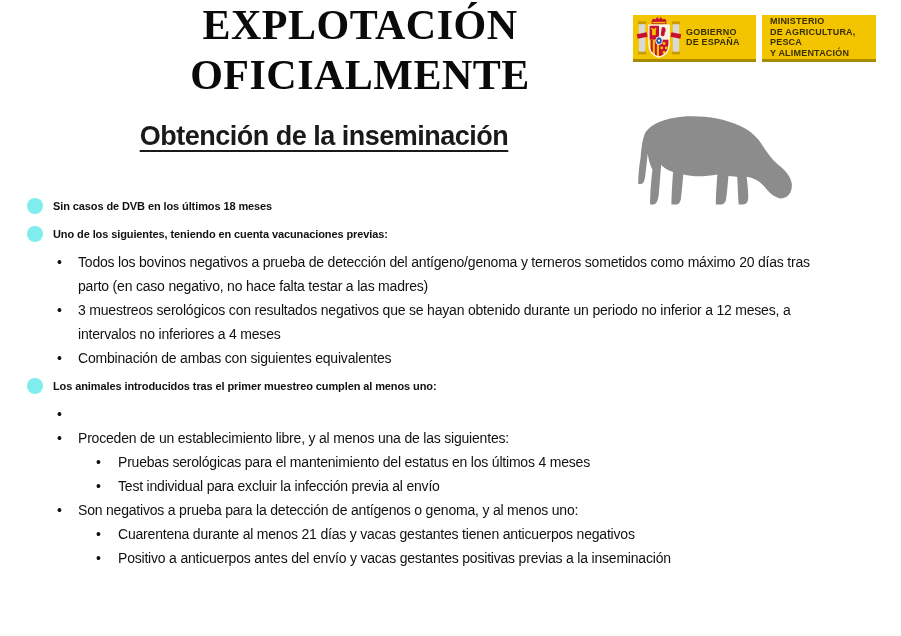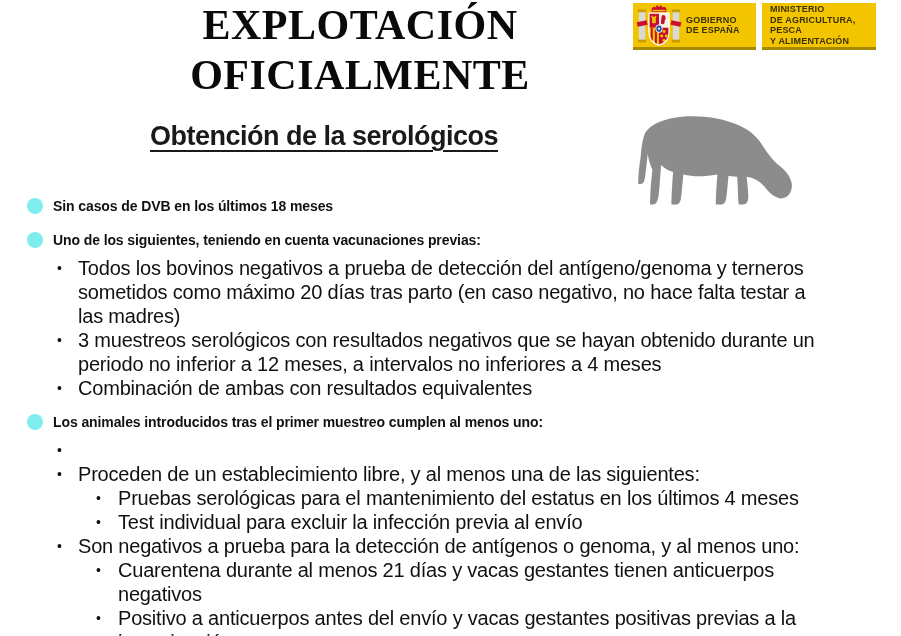--- a/index.html
+++ b/index.html
@@ -14,21 +14,21 @@
     font-family:"Liberation Serif","DejaVu Serif",serif;
     font-weight:bold; font-size:42px; line-height:50px; color:#0a0a0a;
     letter-spacing:0.5px;
     padding-left:36px;
   }
 
   
   .govlogo { position:absolute; left:633px; top:3px; display:flex; }
   .govlogo .block {
     background:#F2C500; height:44px; border-bottom:3px solid #A68A00;
-    display:flex; align-items:center;
+    display:flex; align-items:center;margin-top:12px;
   }
   .govlogo .block.left  { width:123px; }
   .govlogo .block.right { width:114px; }
   .govlogo .divider { width:6px; background:#ffffff; }
   .arms { margin-left:3px; flex:0 0 auto; }
   .gobtxt, .mintxt {
     font-size:9px; font-weight:bold; color:#3a3000; line-height:10.5px;
     letter-spacing:0.2px;
   }
   .gobtxt { margin-left:4px; }
@@ -41,24 +41,24 @@
     text-decoration:underline; text-underline-offset:5px;
     text-decoration-thickness:2px; letter-spacing:-0.5px;
   }
 
   
   .cow { position:absolute; left:620px; top:104px; }
 
   
   .content { position:absolute; left:0; top:194px; width:828px; }
   .li { display:flex; align-items:flex-start; }
-  .txt { font-size:20px; line-height:24px; letter-spacing:-0.2px; color:#111; }
-  .l1 { padding-left:27px; margin-top:10px; margin-bottom:4px; }
+  .txt { font-size:14px; line-height:24px; letter-spacing:-0.2px; color:#111; }
+  .l1 { padding-left:27px; margin-top:4px; margin-bottom:4px; }
   .l1:first-child { margin-top:0; }
-  .l1 .txt { font-weight:bold; font-size:14px; letter-spacing:-0.1px; }
+  .l1 .txt { font-weight:bold; font-size:11px; letter-spacing:-0.1px; }
   .l1 .marker { flex:0 0 26px; }
   .dot {
     display:block; width:16px; height:16px; border-radius:50%;
     background:#7FEDED; margin-top:4px;
   }
   .l2 { padding-left:57px; }
   .l2 .marker { flex:0 0 21px; }
   .l3 { padding-left:96px; }
   .l3 .marker { flex:0 0 22px; }
   .marker.b { font-size:14px; line-height:24px; color:#111; }
@@ -122,21 +122,21 @@
     <div class="divider"></div>
     <div class="block right">
       <div class="mintxt">
         <div>MINISTERIO</div>
         <div>DE AGRICULTURA, PESCA</div>
         <div>Y ALIMENTACIÓN</div>
       </div>
     </div>
   </div>
 
-  <div class="subtitle">Obtención de la serológicos</div>
+  <div class="subtitle">Obtención de la inseminación</div>
 
   <svg class="cow" width="190" height="106" viewBox="0 0 240 130">
     <path fill="#8C8C8C" d="M32,34
       C40,22 58,16 78,14 C104,12 130,16 150,25 C164,31 174,40 181,52
       C187,61 192,68 199,74 C208,81 216,89 217,99 C218,110 211,119 201,117
       C193,115 187,108 182,102 C176,95 168,91 160,90
       C161,99 162,108 162,115 C162,122 160,125 155,125 L150,125
       C149,116 149,103 148,90 L137,89
       C136,101 135,112 134,118 C133,123 131,125 127,125 L121,125
       C121,114 122,100 123,87 C107,90 92,90 80,87
@@ -169,21 +169,21 @@
       <div class="txt">Todos los bovinos negativos a prueba de detección del antígeno/genoma y terneros sometidos como máximo 20 días tras parto (en caso negativo, no hace falta testar a las madres)</div>
     </div>
 
     <div class="li l2">
       <span class="marker b">•</span>
       <div class="txt">3 muestreos serológicos con resultados negativos que se hayan obtenido durante un periodo no inferior a 12 meses, a intervalos no inferiores a 4 meses</div>
     </div>
 
     <div class="li l2">
       <span class="marker b">•</span>
-      <div class="txt">Combinación de ambas con resultados equivalentes</div>
+      <div class="txt">Combinación de ambas con siguientes equivalentes</div>
     </div>
 
     <div class="li l1">
       <span class="marker">
           <span class="dot"></span>
         </span>
       <div class="txt">Los animales introducidos tras el primer muestreo cumplen al menos uno:</div>
     </div>
 
     <div class="li l2">

